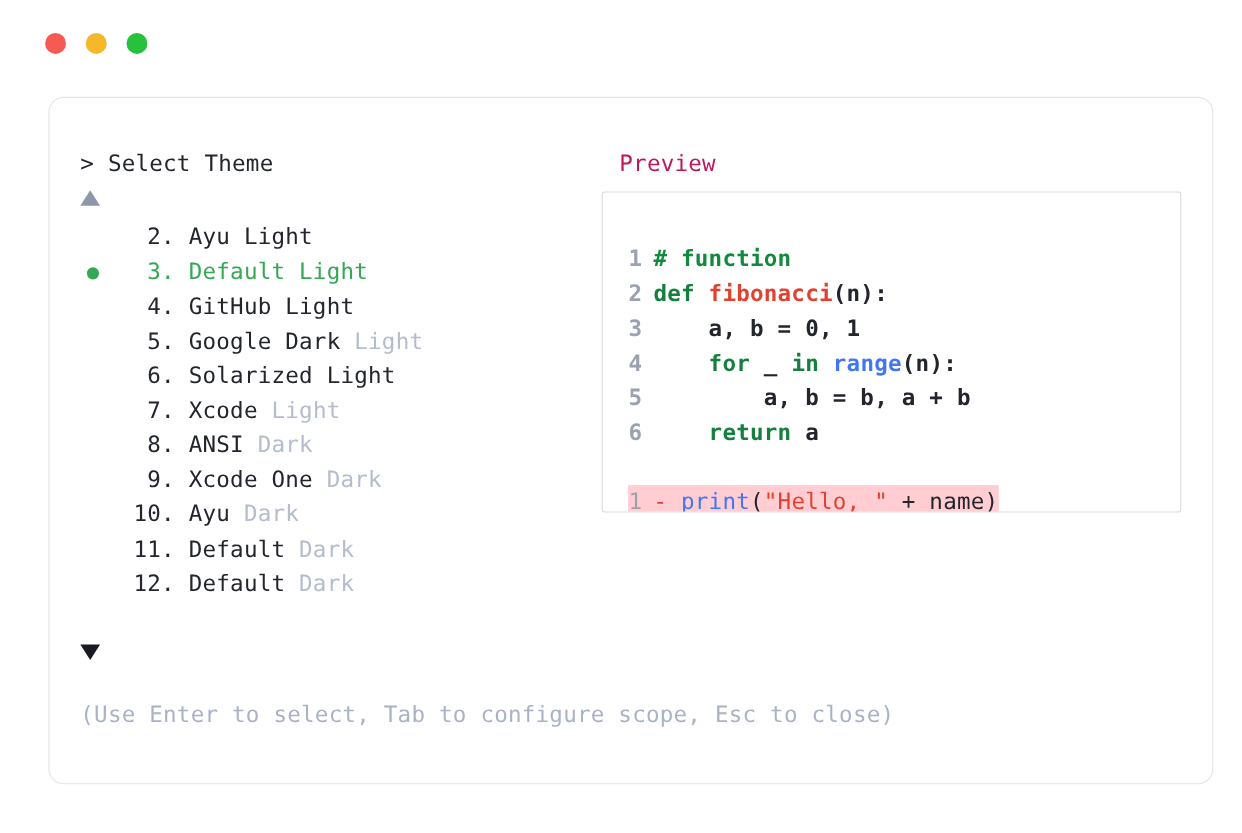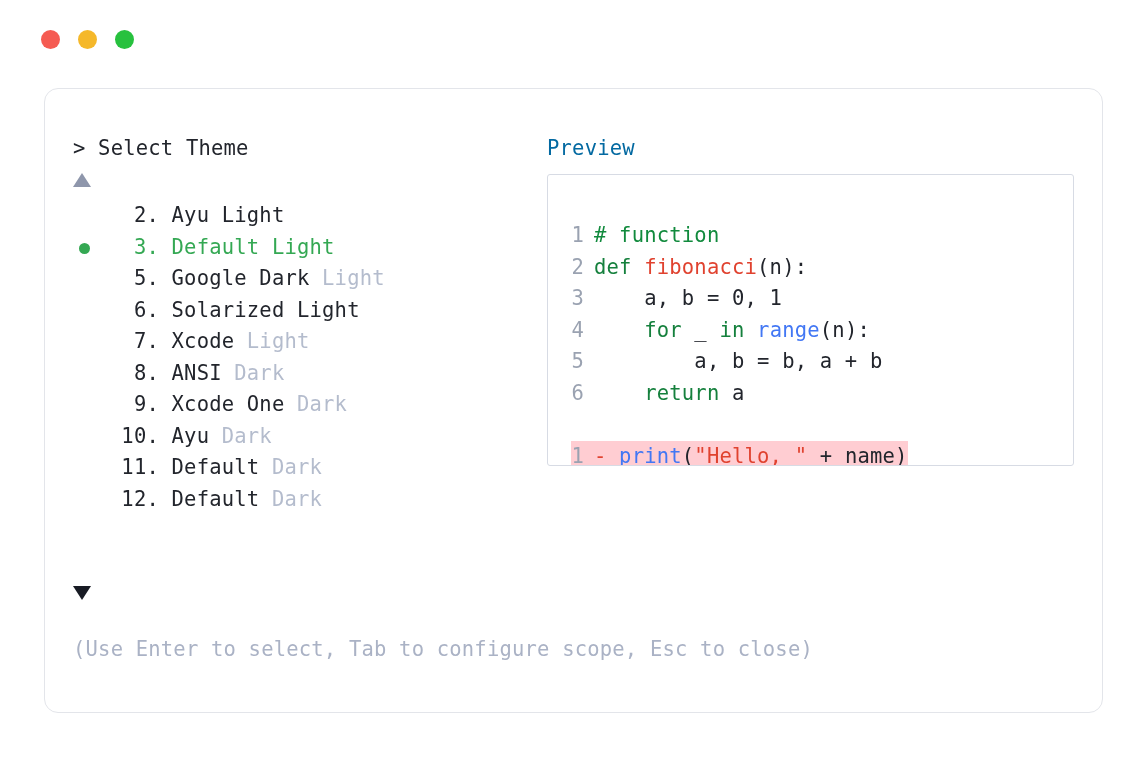--- a/index.html
+++ b/index.html
@@ -56,25 +56,25 @@
     left: 28px;
     top: 46px;
     font-size: 20.5px;
     line-height: 26px;
     color: #22252c;
     letter-spacing: 0.2px;
     white-space: pre;
   }
   .preview-label {
     position: absolute;
-    left: 502px;
+    left: 518px;
     top: 46px;
     font-size: 20.5px;
     line-height: 26px;
-    color: #0369a1;
+    color: #be185d;
     letter-spacing: 0.2px;
     white-space: pre;
   }
 
   
   .arrow-up {
     position: absolute;
     left: 28px;
     top: 84px;
     width: 0;
@@ -167,21 +167,21 @@
     letter-spacing: 0.2px;
     white-space: pre;
   }
   .code .ln {
     display: inline-block;
     width: 13px;
     text-align: right;
     color: #9aa2b1;
     margin-right: 10px;
   }
-  .cline { height: 31.5px; white-space: pre; }
+  .cline { height: 31.5px; white-space: pre; font-weight: bold; }
   .blank { height: 31.5px; }
 
   .tok-com  { color: #118a3d; }
   .tok-kw   { color: #15803d; }
   .tok-fn   { color: #e0422f; }
   .tok-str  { color: #e0422f; }
   .tok-txt  { color: #22252c; }
   .tok-num  { color: #22252c; }
   .tok-call { color: #4277f4; }
 
@@ -204,20 +204,21 @@
 
     <div class="prompt-line">&gt; Select Theme</div>
 
     <div class="preview-label">Preview</div>
 
     <div class="arrow-up"></div>
 
     <div class="theme-list">
         <div class="theme-row"><span class="idx">2.</span><span class="nm"> Ayu</span><span class="sfx"> Light</span></div>
         <div class="theme-row selected"><span class="bullet"></span><span class="idx">3.</span><span class="nm"> Default</span><span class="sfx"> Light</span></div>
+        <div class="theme-row"><span class="idx">4.</span><span class="nm"> GitHub</span><span class="sfx"> Light</span></div>
         <div class="theme-row"><span class="idx">5.</span><span class="nm"> Google Dark</span><span class="sfx muted"> Light</span></div>
         <div class="theme-row"><span class="idx">6.</span><span class="nm"> Solarized</span><span class="sfx"> Light</span></div>
         <div class="theme-row"><span class="idx">7.</span><span class="nm"> Xcode</span><span class="sfx muted"> Light</span></div>
         <div class="theme-row"><span class="idx">8.</span><span class="nm"> ANSI</span><span class="sfx muted"> Dark</span></div>
         <div class="theme-row"><span class="idx">9.</span><span class="nm"> Xcode One</span><span class="sfx muted"> Dark</span></div>
         <div class="theme-row"><span class="idx">10.</span><span class="nm"> Ayu</span><span class="sfx muted"> Dark</span></div>
         <div class="theme-row"><span class="idx">11.</span><span class="nm"> Default</span><span class="sfx muted"> Dark</span></div>
         <div class="theme-row"><span class="idx">12.</span><span class="nm"> Default</span><span class="sfx muted"> Dark</span></div>
       </div>
 

